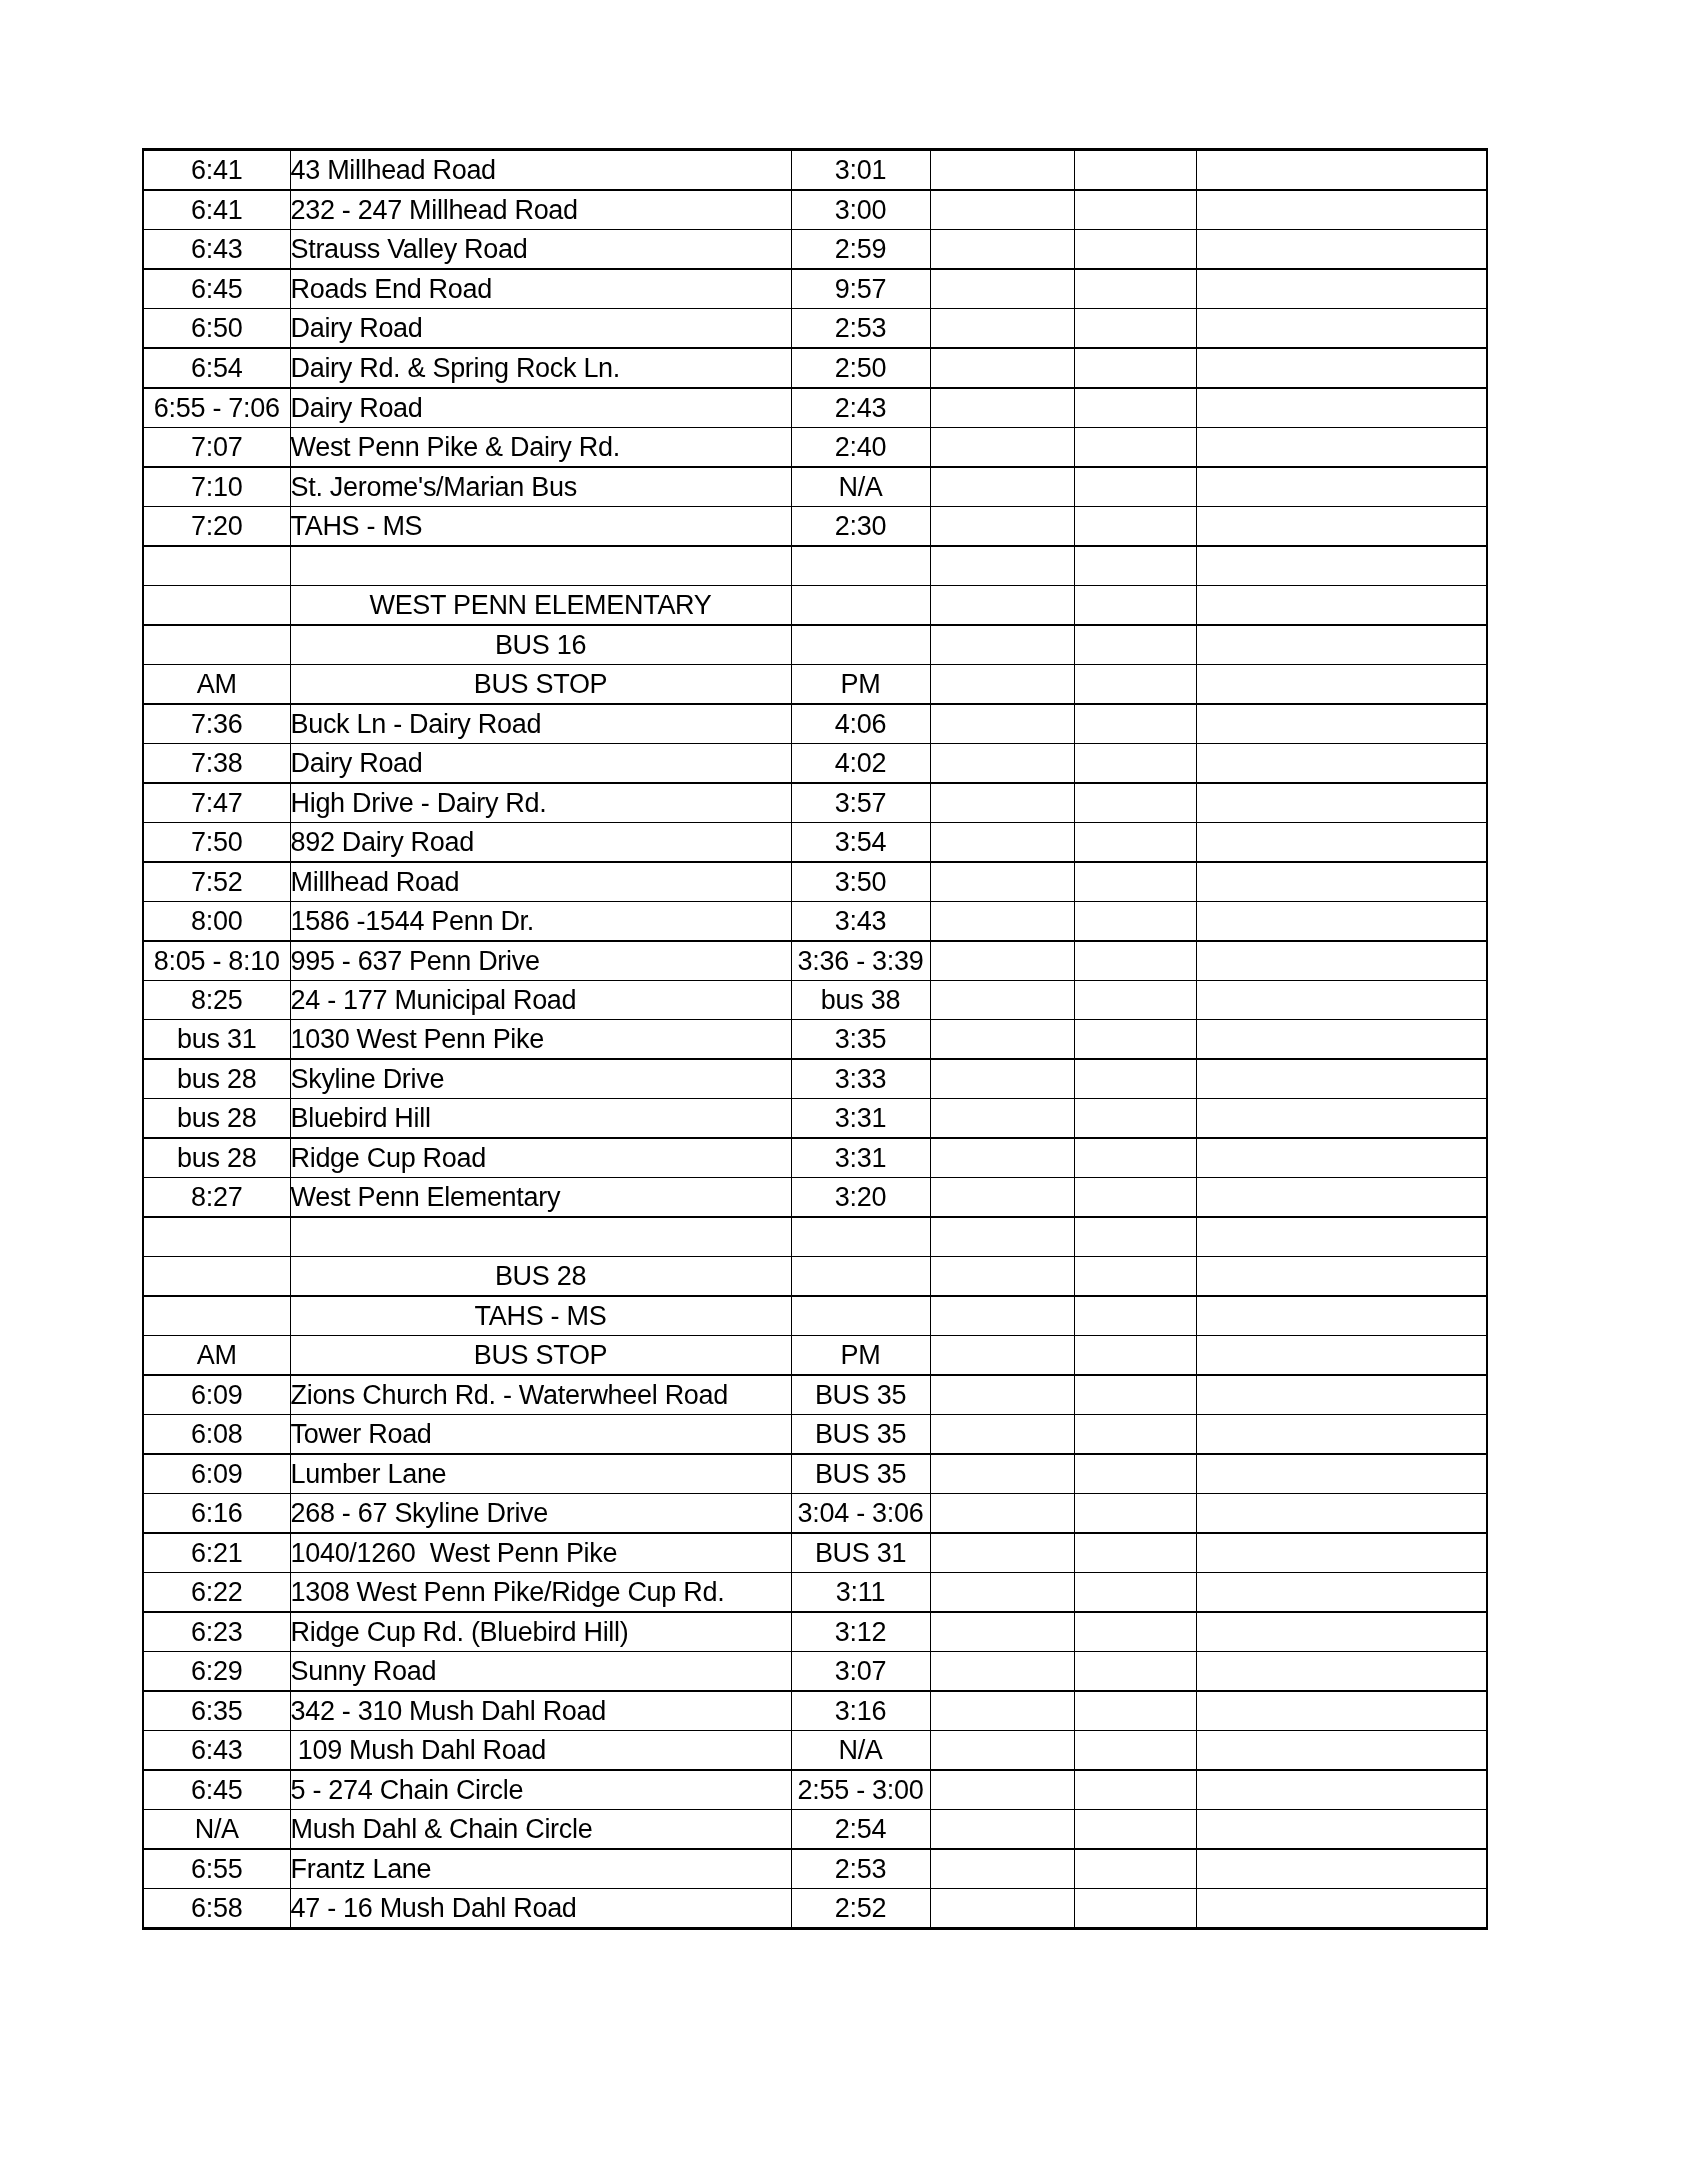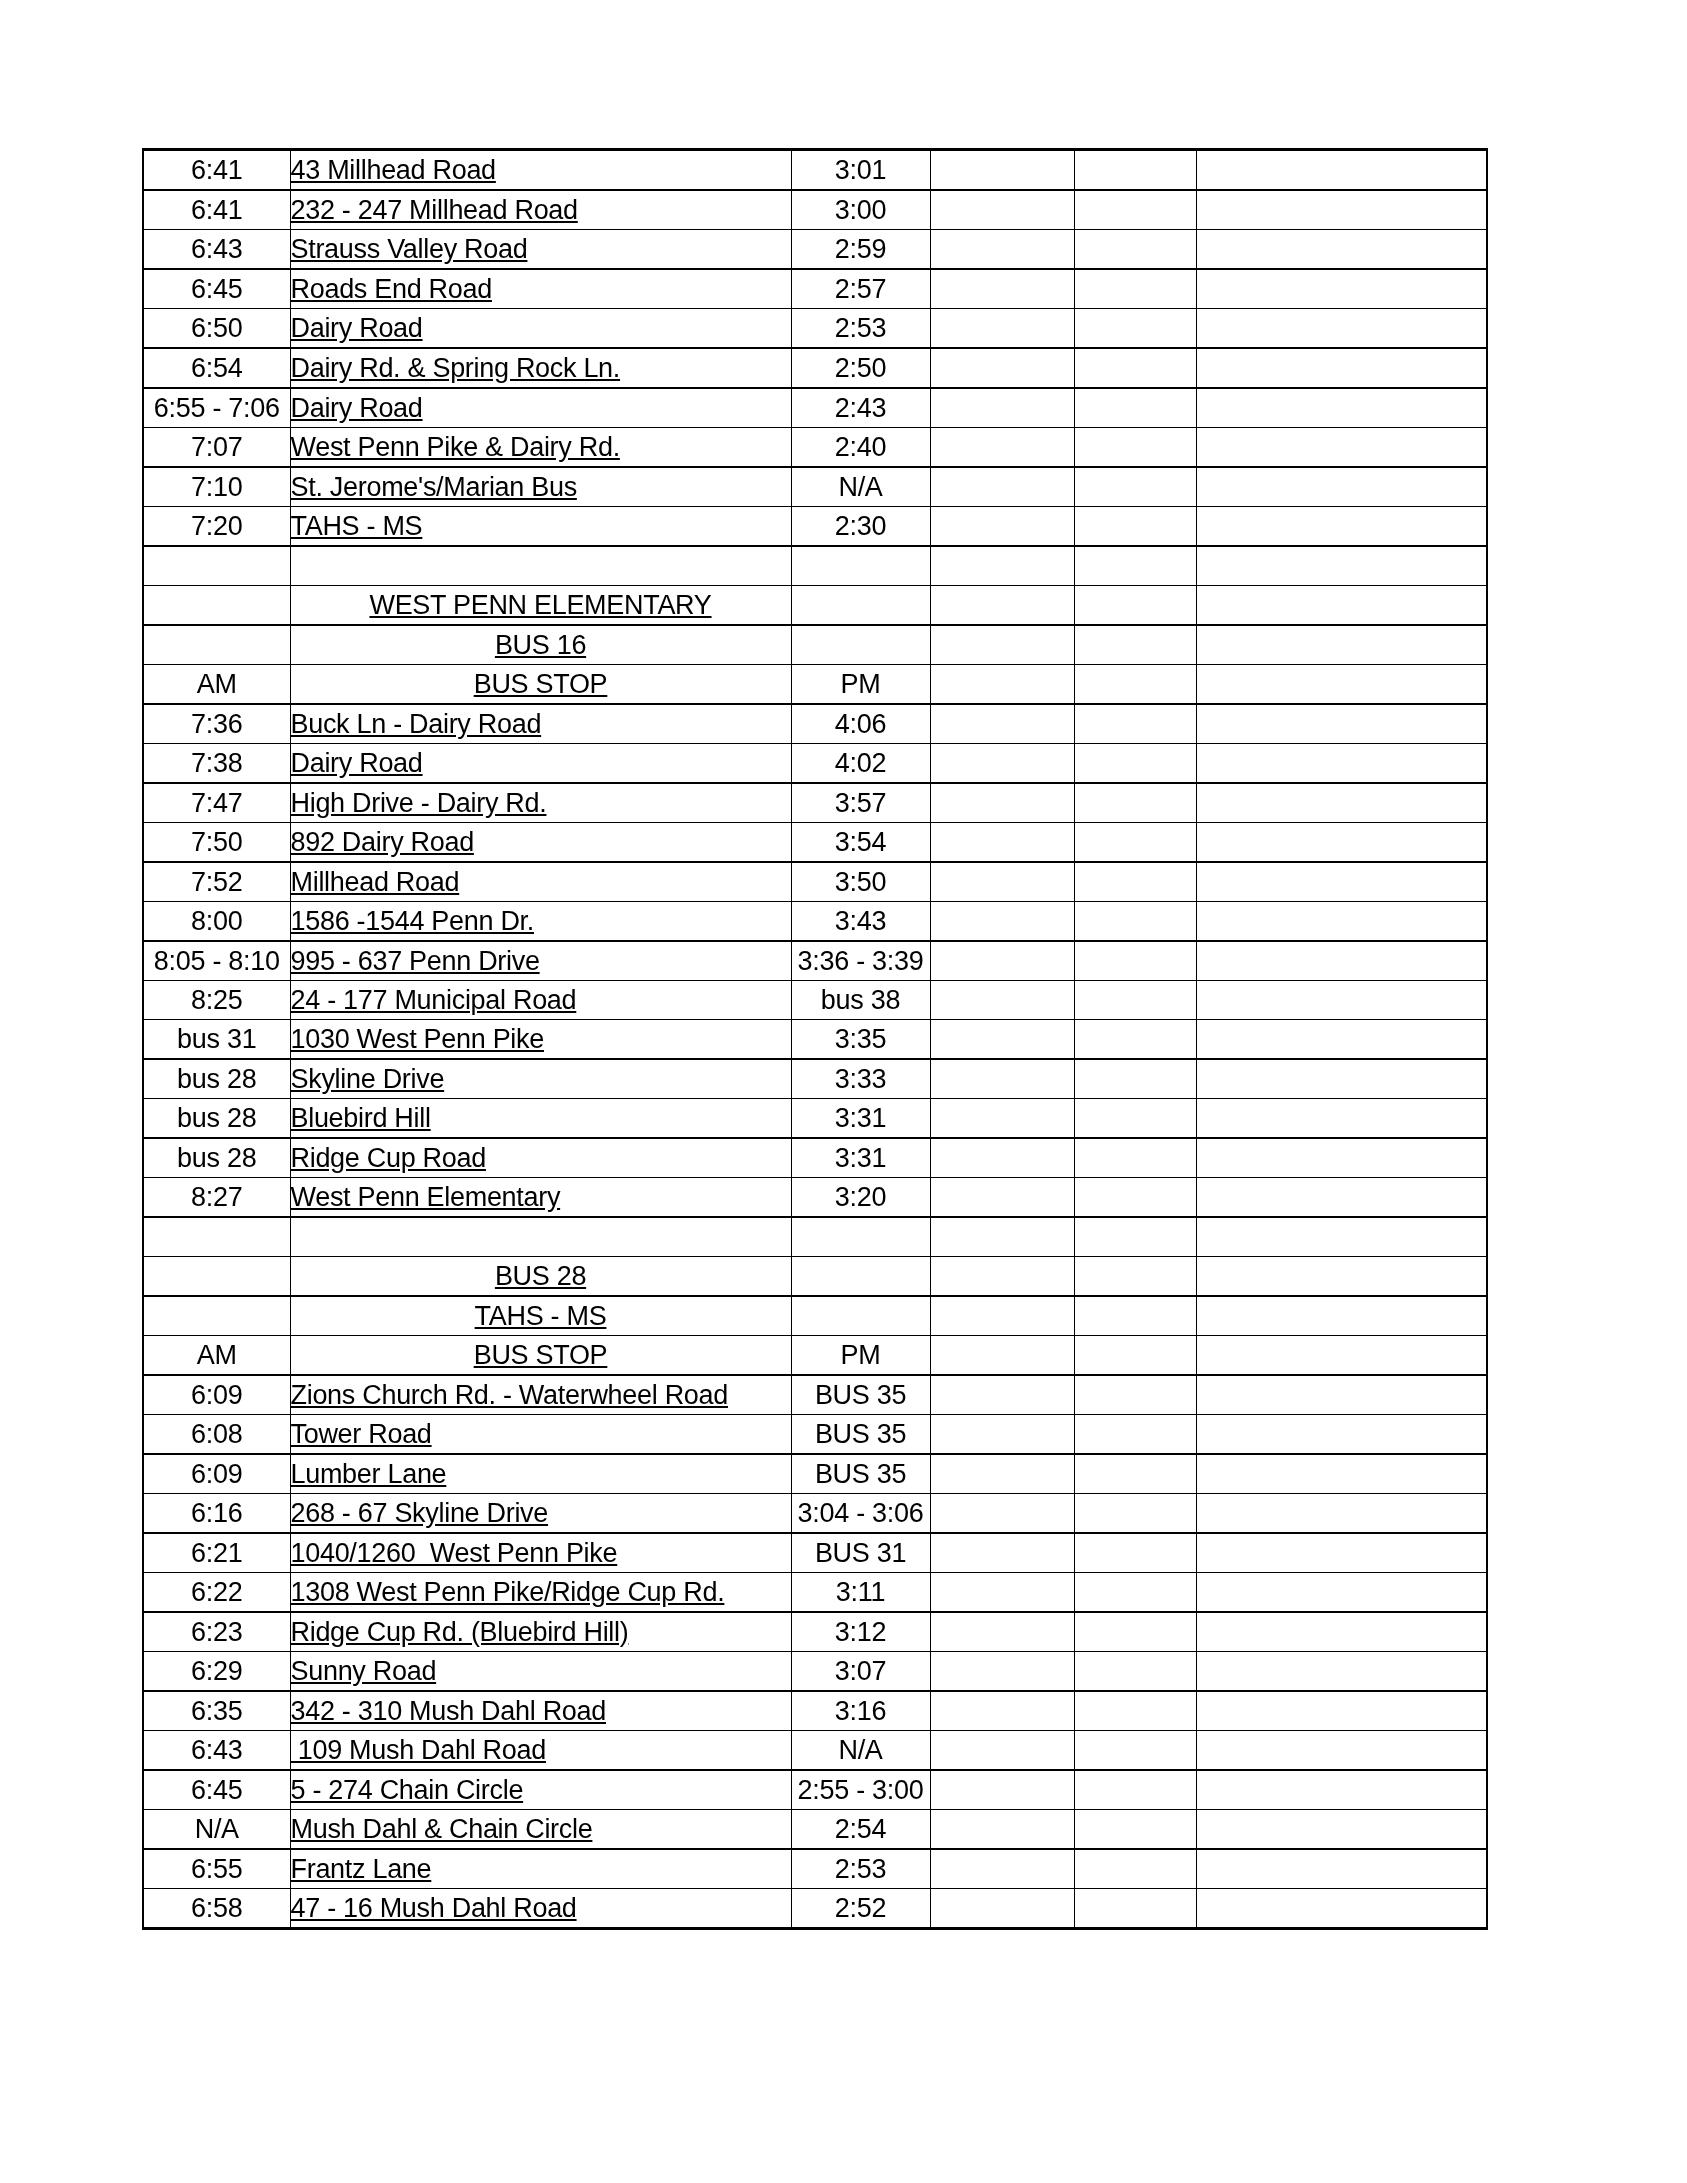--- a/index.html
+++ b/index.html
@@ -41,21 +41,21 @@
     border-right: 1.3px solid #000;
     font-size: 27px;
     letter-spacing: -0.3px;
     line-height: 1;
     color: #000;
     white-space: pre;
   }
   tr.thick td { border-bottom: 2px solid #000; }
   tr.thin  td { border-bottom: 0.7px solid #000; }
   td.am, td.pm { text-align: center; }
-  td.stop { text-align: left; padding-left: 5.3px; text-decoration: underline; }
+  td.stop { text-align: left; padding-left: 5.3px; }
   td.stop.centered { text-align: center; padding-left: 0; }
   td.spare { }
 </style>
 </head>
 <body>
 
 <div class="page">
   <div class="sheet">
     <table class="schedule">
       <colgroup>
@@ -87,21 +87,21 @@
             <td class="am">6:43</td>
             <td class="stop">Strauss Valley Road</td>
             <td class="pm">2:59</td>
             <td class="spare"></td>
             <td class="spare"></td>
             <td class="spare"></td>
           </tr>
           <tr class="thin">
             <td class="am">6:45</td>
             <td class="stop">Roads End Road</td>
-            <td class="pm">2:57</td>
+            <td class="pm">9:57</td>
             <td class="spare"></td>
             <td class="spare"></td>
             <td class="spare"></td>
           </tr>
           <tr class="thick">
             <td class="am">6:50</td>
             <td class="stop">Dairy Road</td>
             <td class="pm">2:53</td>
             <td class="spare"></td>
             <td class="spare"></td>

